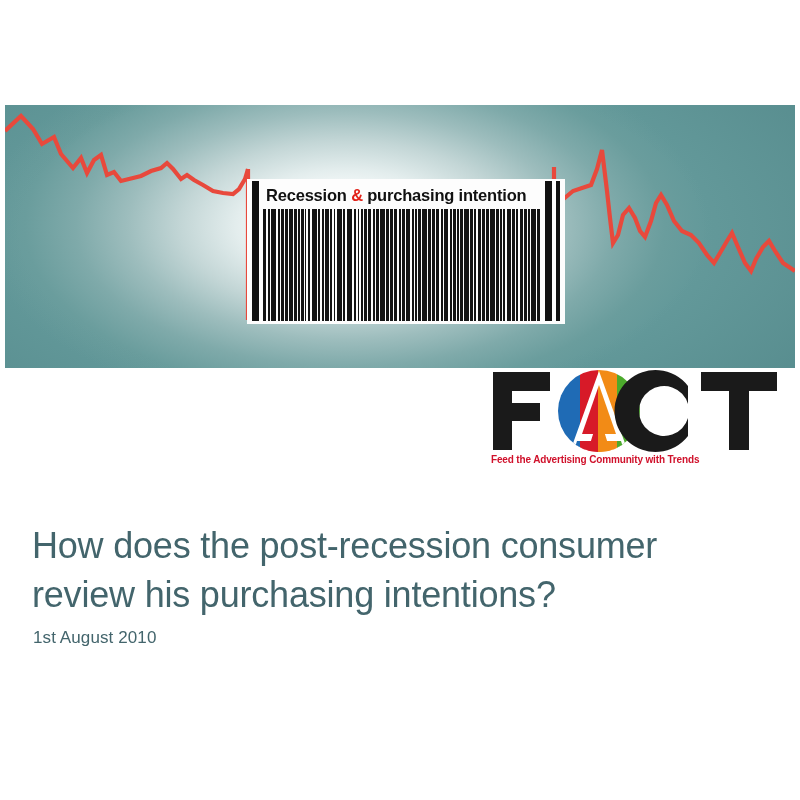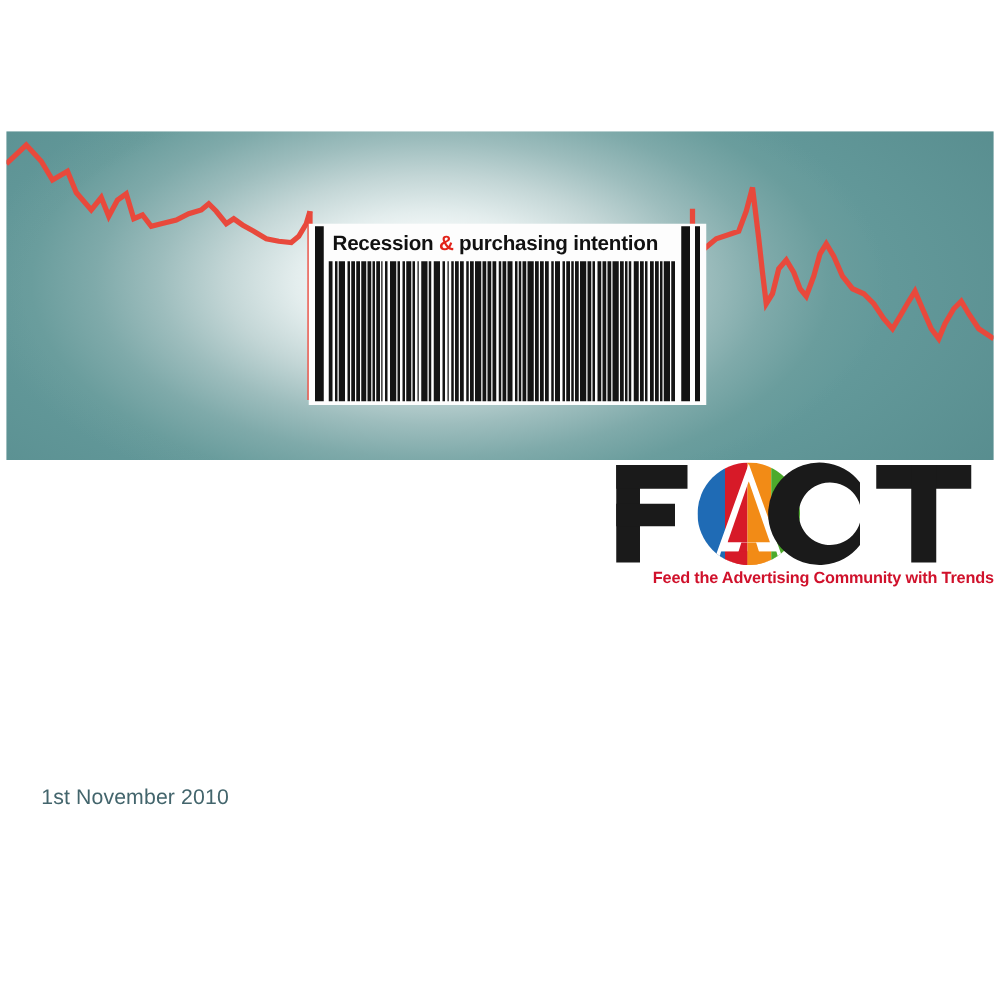--- a/index.html
+++ b/index.html
@@ -130,24 +130,24 @@
     position: absolute;
     left: 0; top: 0;
     width: 306px;
     height: 86px;
   }
   #logo-tagline {
     position: absolute;
     left: 2px;
     top: 86px;
     width: 304px;
-    text-align: right;
+    text-align: left;
     font-family: "Liberation Sans", sans-serif;
     font-weight: bold;
-    font-size: 13px;
+    font-size: 10px;
     letter-spacing: -0.15px;
     color: #d0112b;
     white-space: nowrap;
   }
 
   
   #headline {
     position: absolute;
     left: 32px;
     top: 521px;
@@ -316,16 +316,20 @@
       </g>
 
       <g>
         <rect x="212" y="4" width="76" height="19" fill="#1a1a1a"></rect>
         <rect x="240" y="4" width="20" height="78" fill="#1a1a1a"></rect>
       </g>
     </svg>
     <div id="logo-tagline">Feed the Advertising Community with Trends</div>
   </div>
 
-
-  <div id="date">1st November 2010</div>
+  <div id="headline">
+    <span class="ln">How does the post-recession consumer</span>
+    <span class="ln">review his purchasing intentions?</span>
+  </div>
+
+  <div id="date">1st August 2010</div>
 
 </div>
 
 </body></html>

